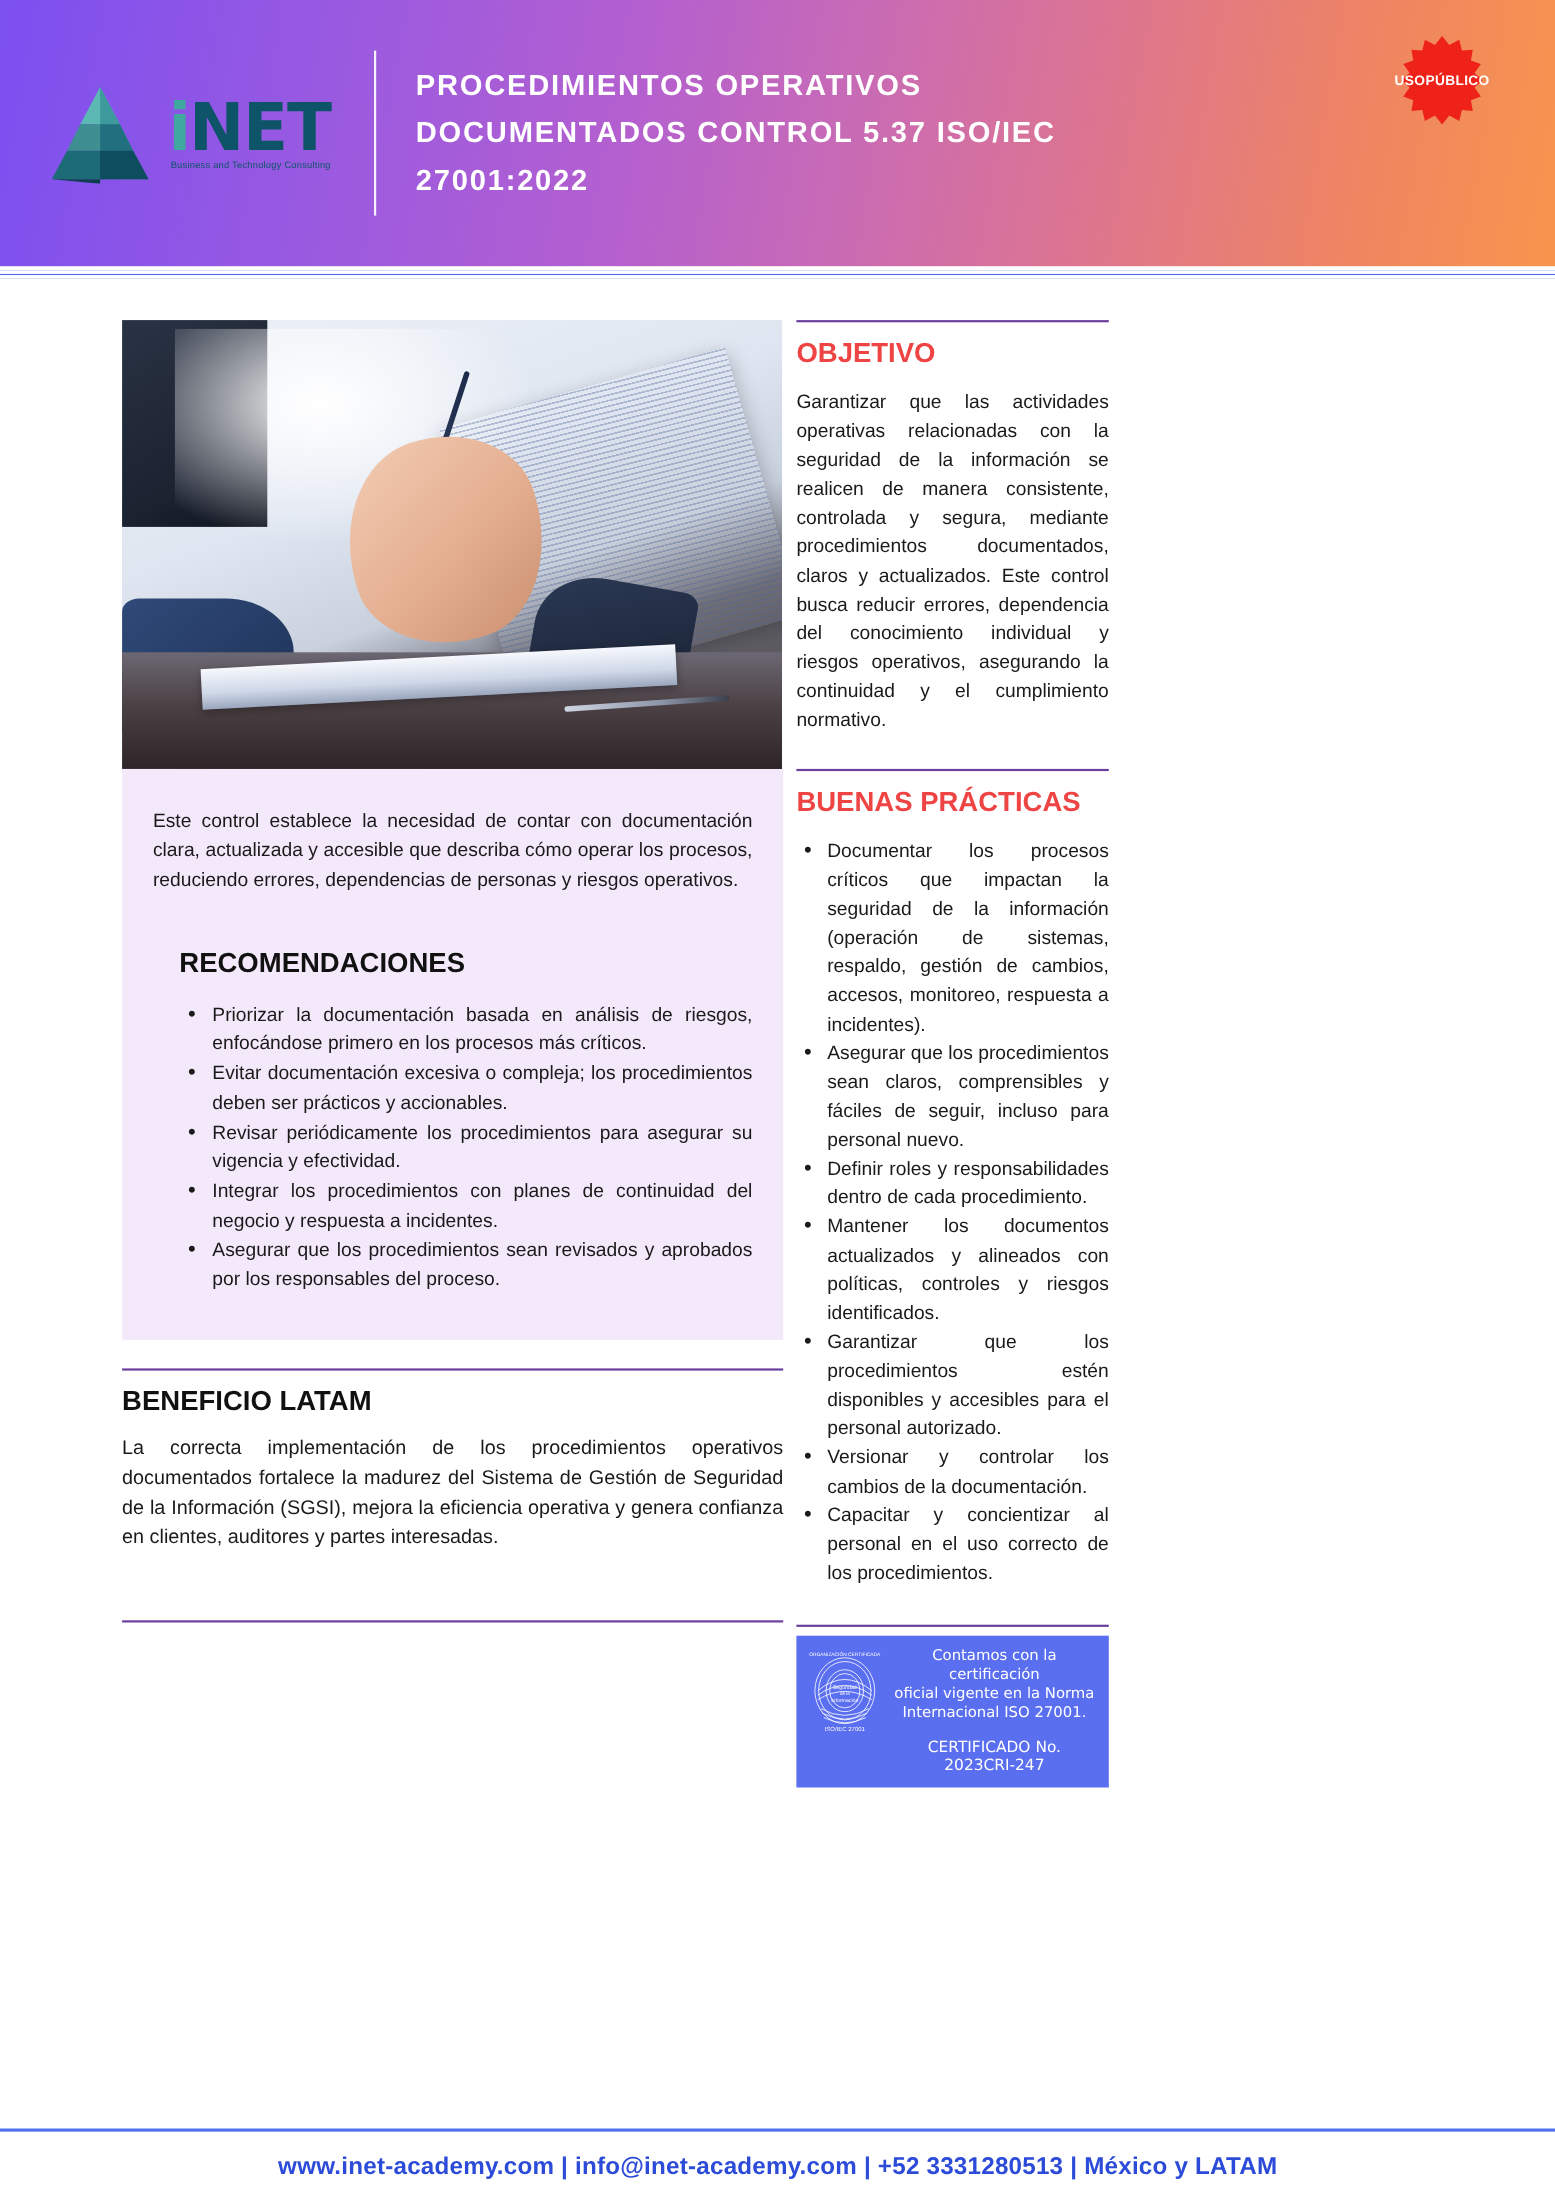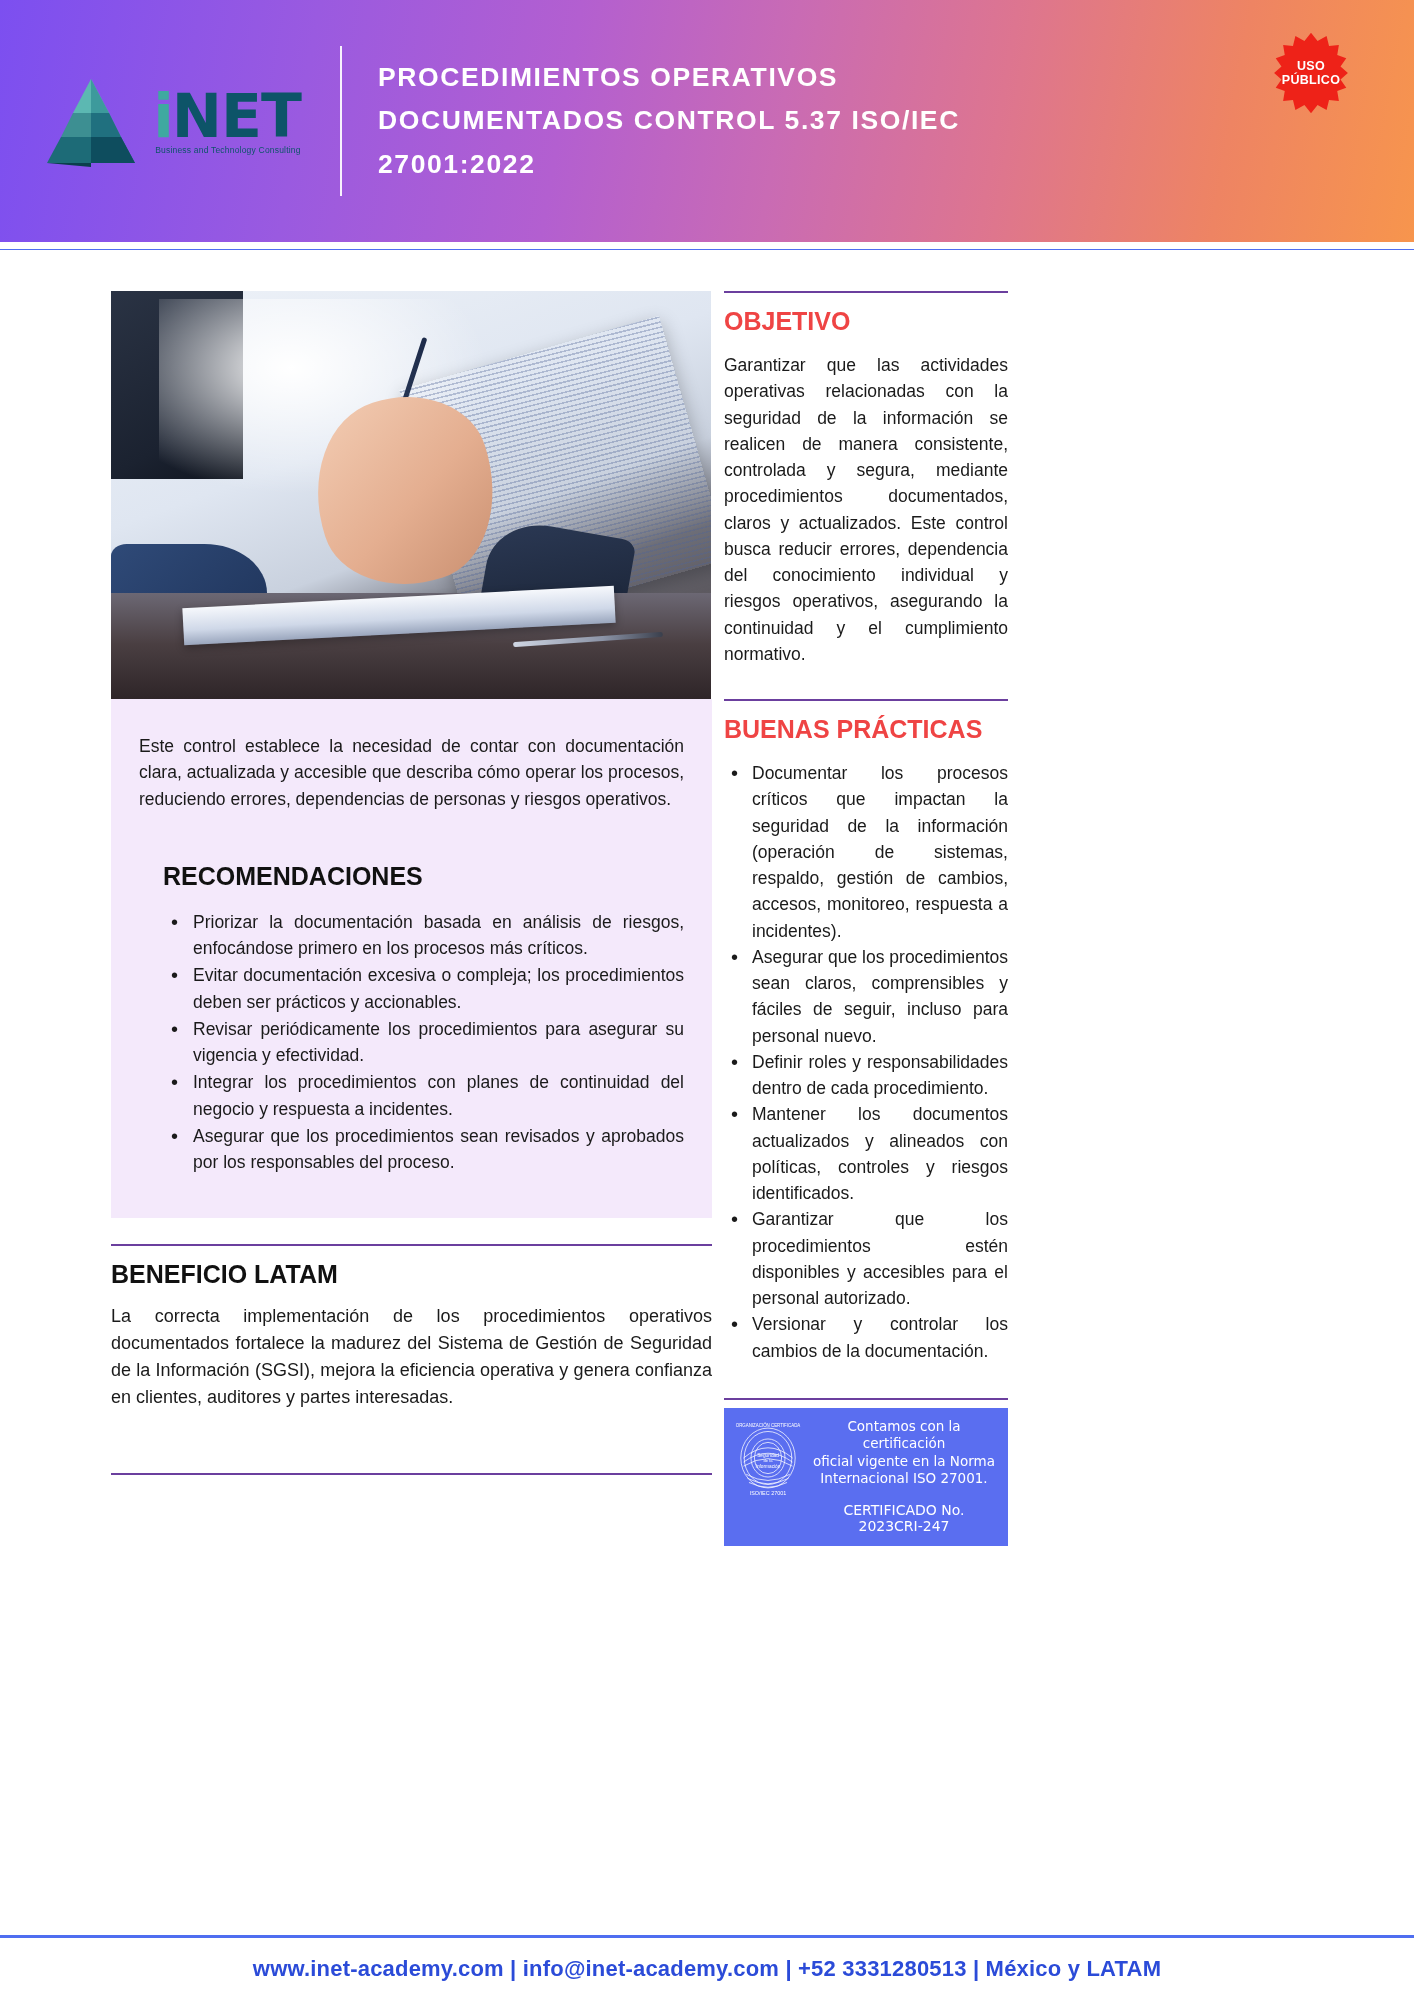--- a/index.html
+++ b/index.html
@@ -52,21 +52,21 @@
     line-height:1.63;
     max-width:660px;
     text-transform:uppercase;
   }
   .seal {
     position:absolute; right:62px; top:32px;
     width:82px; height:82px;
   }
   .seal-text {
     position:absolute; left:0; top:0; width:82px; height:82px;
-    display:flex; flex-direction:column; align-items:center; justify-content:center;
+    display:flex; flex-direction:row; align-items:center; justify-content:center;
     color:#fff; font-size:12.5px; font-weight:bold; line-height:1.12;
     letter-spacing:.3px; text-align:center;
   }
   .rule-blue {
     height:7px;
     background:#4f6ef0;
     border-top:3px solid #ffffff;
     border-bottom:3px solid #ffffff;
   }
   .rule-blue-wrap { padding-top:4px; background:#ffffff; }
@@ -279,20 +279,21 @@
       <div class="hr-purple" style="margin-top:32px"></div>
       <h2 class="h2-obj">BUENAS PRÁCTICAS</h2>
 
       <ul class="bullets-r">
         <li>Documentar los procesos críticos que impactan la seguridad de la información (operación de sistemas, respaldo, gestión de cambios, accesos, monitoreo, respuesta a incidentes).</li>
         <li>Asegurar que los procedimientos sean claros, comprensibles y fáciles de seguir, incluso para personal nuevo.</li>
         <li>Definir roles y responsabilidades dentro de cada procedimiento.</li>
         <li>Mantener los documentos actualizados y alineados con políticas, controles y riesgos identificados.</li>
         <li>Garantizar que los procedimientos estén disponibles y accesibles para el personal autorizado.</li>
         <li>Versionar y controlar los cambios de la documentación.</li>
+        <li>Capacitar y concientizar al personal en el uso correcto de los procedimientos.</li>
       </ul>
 
       <div class="hr-purple" style="margin-top:34px"></div>
 
       <div class="cert-box" style="margin-top:8px">
         <svg class="cert-stamp" viewBox="0 0 100 116">
           <g fill="none" stroke="#ffffff" stroke-width="1.1">
             <ellipse cx="50" cy="58" rx="40" ry="44"></ellipse>
             <ellipse cx="50" cy="58" rx="35" ry="39"></ellipse>
             <ellipse cx="50" cy="58" rx="25" ry="28"></ellipse>

